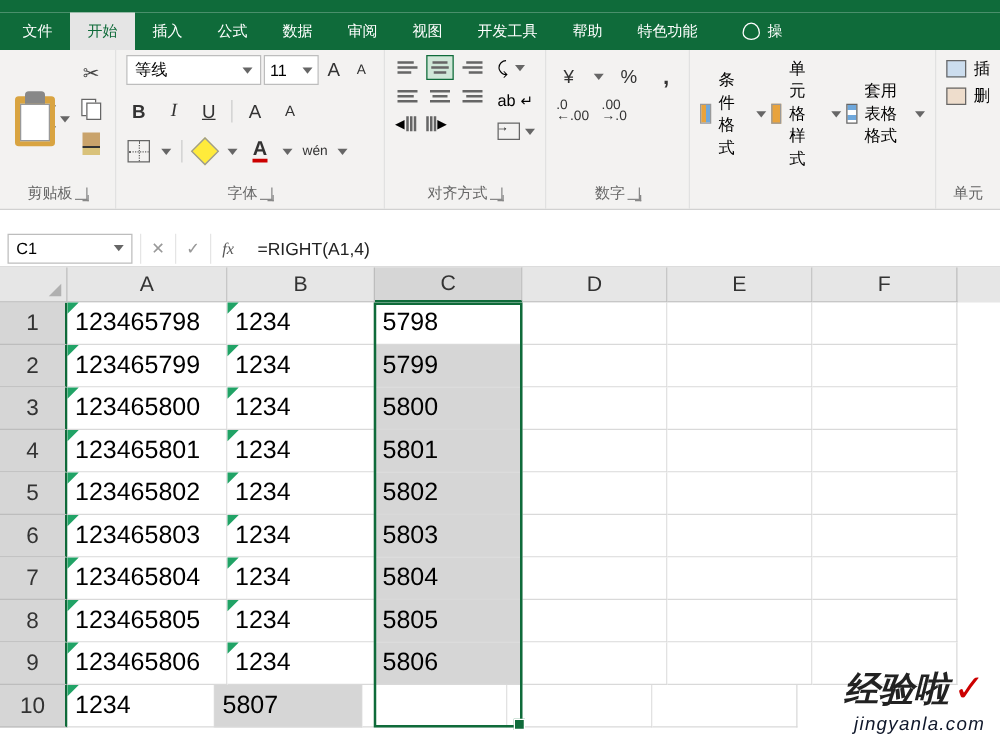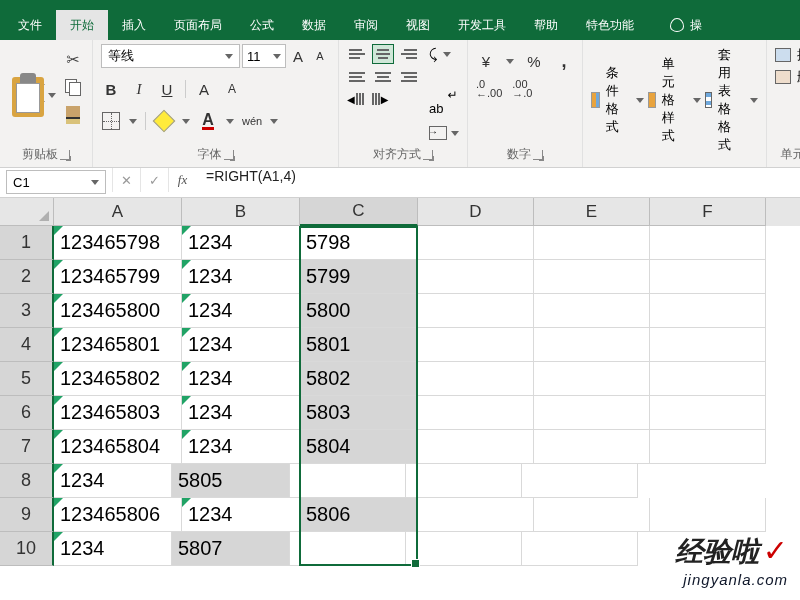--- a/index.html
+++ b/index.html
@@ -27,21 +27,21 @@
 .small-col { display: flex; flex-direction: column; gap: 6px; justify-content: flex-start; padding-top: 4px; }
 .small-btn { width: 22px; height: 22px; display: flex; align-items: center; justify-content: center; font-size: 14px; }
 
 .scissors::before { content: "✂"; color: #444; font-size: 16px; }
 .copy-icon { width: 16px; height: 16px; position: relative; }
 .copy-icon::before { content: ""; position: absolute; width: 10px; height: 12px; background: #fff; border: 1px solid #666; top: 0; left: 0; }
 .copy-icon::after { content: ""; position: absolute; width: 10px; height: 12px; background: #fff; border: 1px solid #666; top: 3px; left: 4px; }
 .brush { width: 14px; height: 18px; background: linear-gradient(#c9a36b 0 60%, #333 60% 70%, #d9c27a 70% 100%); }
 
 .font-row { display: flex; gap: 2px; align-items: center; }
-.font-name { width: 139px; height: 24px; border: 1px solid #bdbdbd; background: #fff; font-size: 13px; padding: 2px 6px; display: inline-flex; align-items: center; justify-content: space-between; }
+.font-name { width: 108px; height: 24px; border: 1px solid #bdbdbd; background: #fff; font-size: 13px; padding: 2px 6px; display: inline-flex; align-items: center; justify-content: space-between; }
 .font-size { width: 44px; height: 24px; border: 1px solid #bdbdbd; background: #fff; font-size: 13px; padding: 2px 4px; display: inline-flex; align-items: center; justify-content: space-between; }
 .caret-down { width: 0; height: 0; border-left: 4px solid transparent; border-right: 4px solid transparent; border-top: 5px solid #666; }
 .font-btn-row { display: flex; gap: 8px; align-items: center; margin-top: 6px; }
 .fbtn { min-width: 20px; height: 22px; display: flex; align-items: center; justify-content: center; font-size: 15px; color: #333; }
 .fbtn.bold { font-weight: bold; }
 .fbtn.italic { font-style: italic; font-family: serif; }
 .fbtn.underline { text-decoration: underline; }
 .border-btn { width: 18px; height: 18px; border: 1px solid #666; position: relative; }
 .border-btn::before { content: ""; position: absolute; top: 50%; left: 0; right: 0; border-top: 1px dotted #666; }
 .border-btn::after { content: ""; position: absolute; left: 50%; top: 0; bottom: 0; border-left: 1px dotted #666; }
@@ -71,21 +71,21 @@
 .style-item { display: flex; align-items: center; gap: 6px; font-size: 13px; }
 .cf-icon { width: 18px; height: 16px; border: 1px solid #999; background: linear-gradient(90deg,#e8a33d 0 50%,#6fa8dc 50% 100%); }
 .tbl-icon { width: 18px; height: 16px; background: repeating-linear-gradient(#6fa8dc 0 4px,#fff 4px 8px); border:1px solid #666; }
 .cell-icon { width: 18px; height: 16px; background: #e8a33d; border:1px solid #999; }
 
 .cells-col { display: flex; flex-direction: column; gap: 4px; padding-top: 2px; }
 
 .dialog-launcher { width: 10px; height: 10px; border: 1px solid #888; border-top: none; border-left: none; position: relative; }
 .dialog-launcher::after { content:""; position:absolute; width:4px; height:4px; border-right:1px solid #888; border-bottom:1px solid #888; right:-1px; bottom:-1px; transform: translate(1px,1px); }
 
-.formula-bar { display: flex; align-items: flex-start; border-bottom: 1px solid #d1d1d1; height: 30px; background: #fff; }
+.formula-bar { display: flex; align-items: center; border-bottom: 1px solid #d1d1d1; height: 30px; background: #fff; margin-top: 16px; }
 .name-box { width: 100px; border: 1px solid #bdbdbd; margin: 2px 6px; height: 24px; display: flex; align-items: center; justify-content: space-between; padding: 0 6px; background: #fff; }
 .fb-btn { width: 28px; height: 24px; display:flex; align-items:center; justify-content:center; color:#999; border-left:1px solid #e5e5e5; }
 .fx { font-style: italic; font-family: serif; color: #555; }
 .formula-input { flex: 1; padding: 0 10px; font-size: 14px; color: #222; }
 
 .sheet { position: relative; }
 .grid-head { display: flex; background: #e6e6e6; height: 28px; }
 .corner { width: 54px; border-right: 1px solid #bdbdbd; border-bottom: 1px solid #bdbdbd; background: #e6e6e6; position: relative; }
 .corner::after { content: ""; position: absolute; right: 4px; bottom: 4px; width: 0; height: 0; border-right: 10px solid #b0b0b0; border-top: 10px solid transparent; }
 .col-head { border-right: 1px solid #bdbdbd; border-bottom: 1px solid #bdbdbd; display: flex; align-items: center; justify-content: center; font-size: 17px; color: #333; background: #e6e6e6; }
@@ -111,21 +111,20 @@
 </style>
 </head>
 <body>
 
 <div class="title-bar"></div>
 
 <div class="tabs-row">
   <div class="tab">文件</div>
   <div class="tab active">开始</div>
   <div class="tab">插入</div>
-  <div class="tab">页面布局</div>
   <div class="tab">公式</div>
   <div class="tab">数据</div>
   <div class="tab">审阅</div>
   <div class="tab">视图</div>
   <div class="tab">开发工具</div>
   <div class="tab">帮助</div>
   <div class="tab">特色功能</div>
   <div class="tab tell">
       <span class="bulb"></span>
       <span>操</span>
@@ -255,21 +254,21 @@
               <span class="arr">▶</span>
             </div>
         </div>
       </div>
       <div style="display:flex;flex-direction:column;gap:10px;padding-top:2px;">
         <div style="display:flex;gap:6px;align-items:center;">
           <span style="font-size:14px;">⤹</span>
           <span class="caret-down"></span>
         </div>
         <div style="display:flex;align-items:center;gap:4px;">
-          <span style="font-size:13px;margin-top:28px;">ab</span>
+          <span style="font-size:13px;">ab</span>
           <span style="font-size:12px;">↵</span>
         </div>
         <div style="display:flex;align-items:center;gap:4px;">
           <span class="merge-icon"></span>
           <span class="caret-down"></span>
         </div>
       </div>
     </div>
     <div class="group-label">
         <span>对齐方式</span>
@@ -424,20 +423,21 @@
         <div class="row-head selrow">7</div>
         <div class="cell colA text-ind">123465804</div>
         <div class="cell colB text-ind">1234</div>
         <div class="cell colC selected">5804</div>
         <div class="cell colR"></div>
         <div class="cell colR"></div>
         <div class="cell colR"></div>
       </div>
       <div class="grid-row">
         <div class="row-head selrow">8</div>
+        <div class="cell colA text-ind">123465805</div>
         <div class="cell colB text-ind">1234</div>
         <div class="cell colC selected">5805</div>
         <div class="cell colR"></div>
         <div class="cell colR"></div>
         <div class="cell colR"></div>
       </div>
       <div class="grid-row">
         <div class="row-head selrow">9</div>
         <div class="cell colA text-ind">123465806</div>
         <div class="cell colB text-ind">1234</div>

